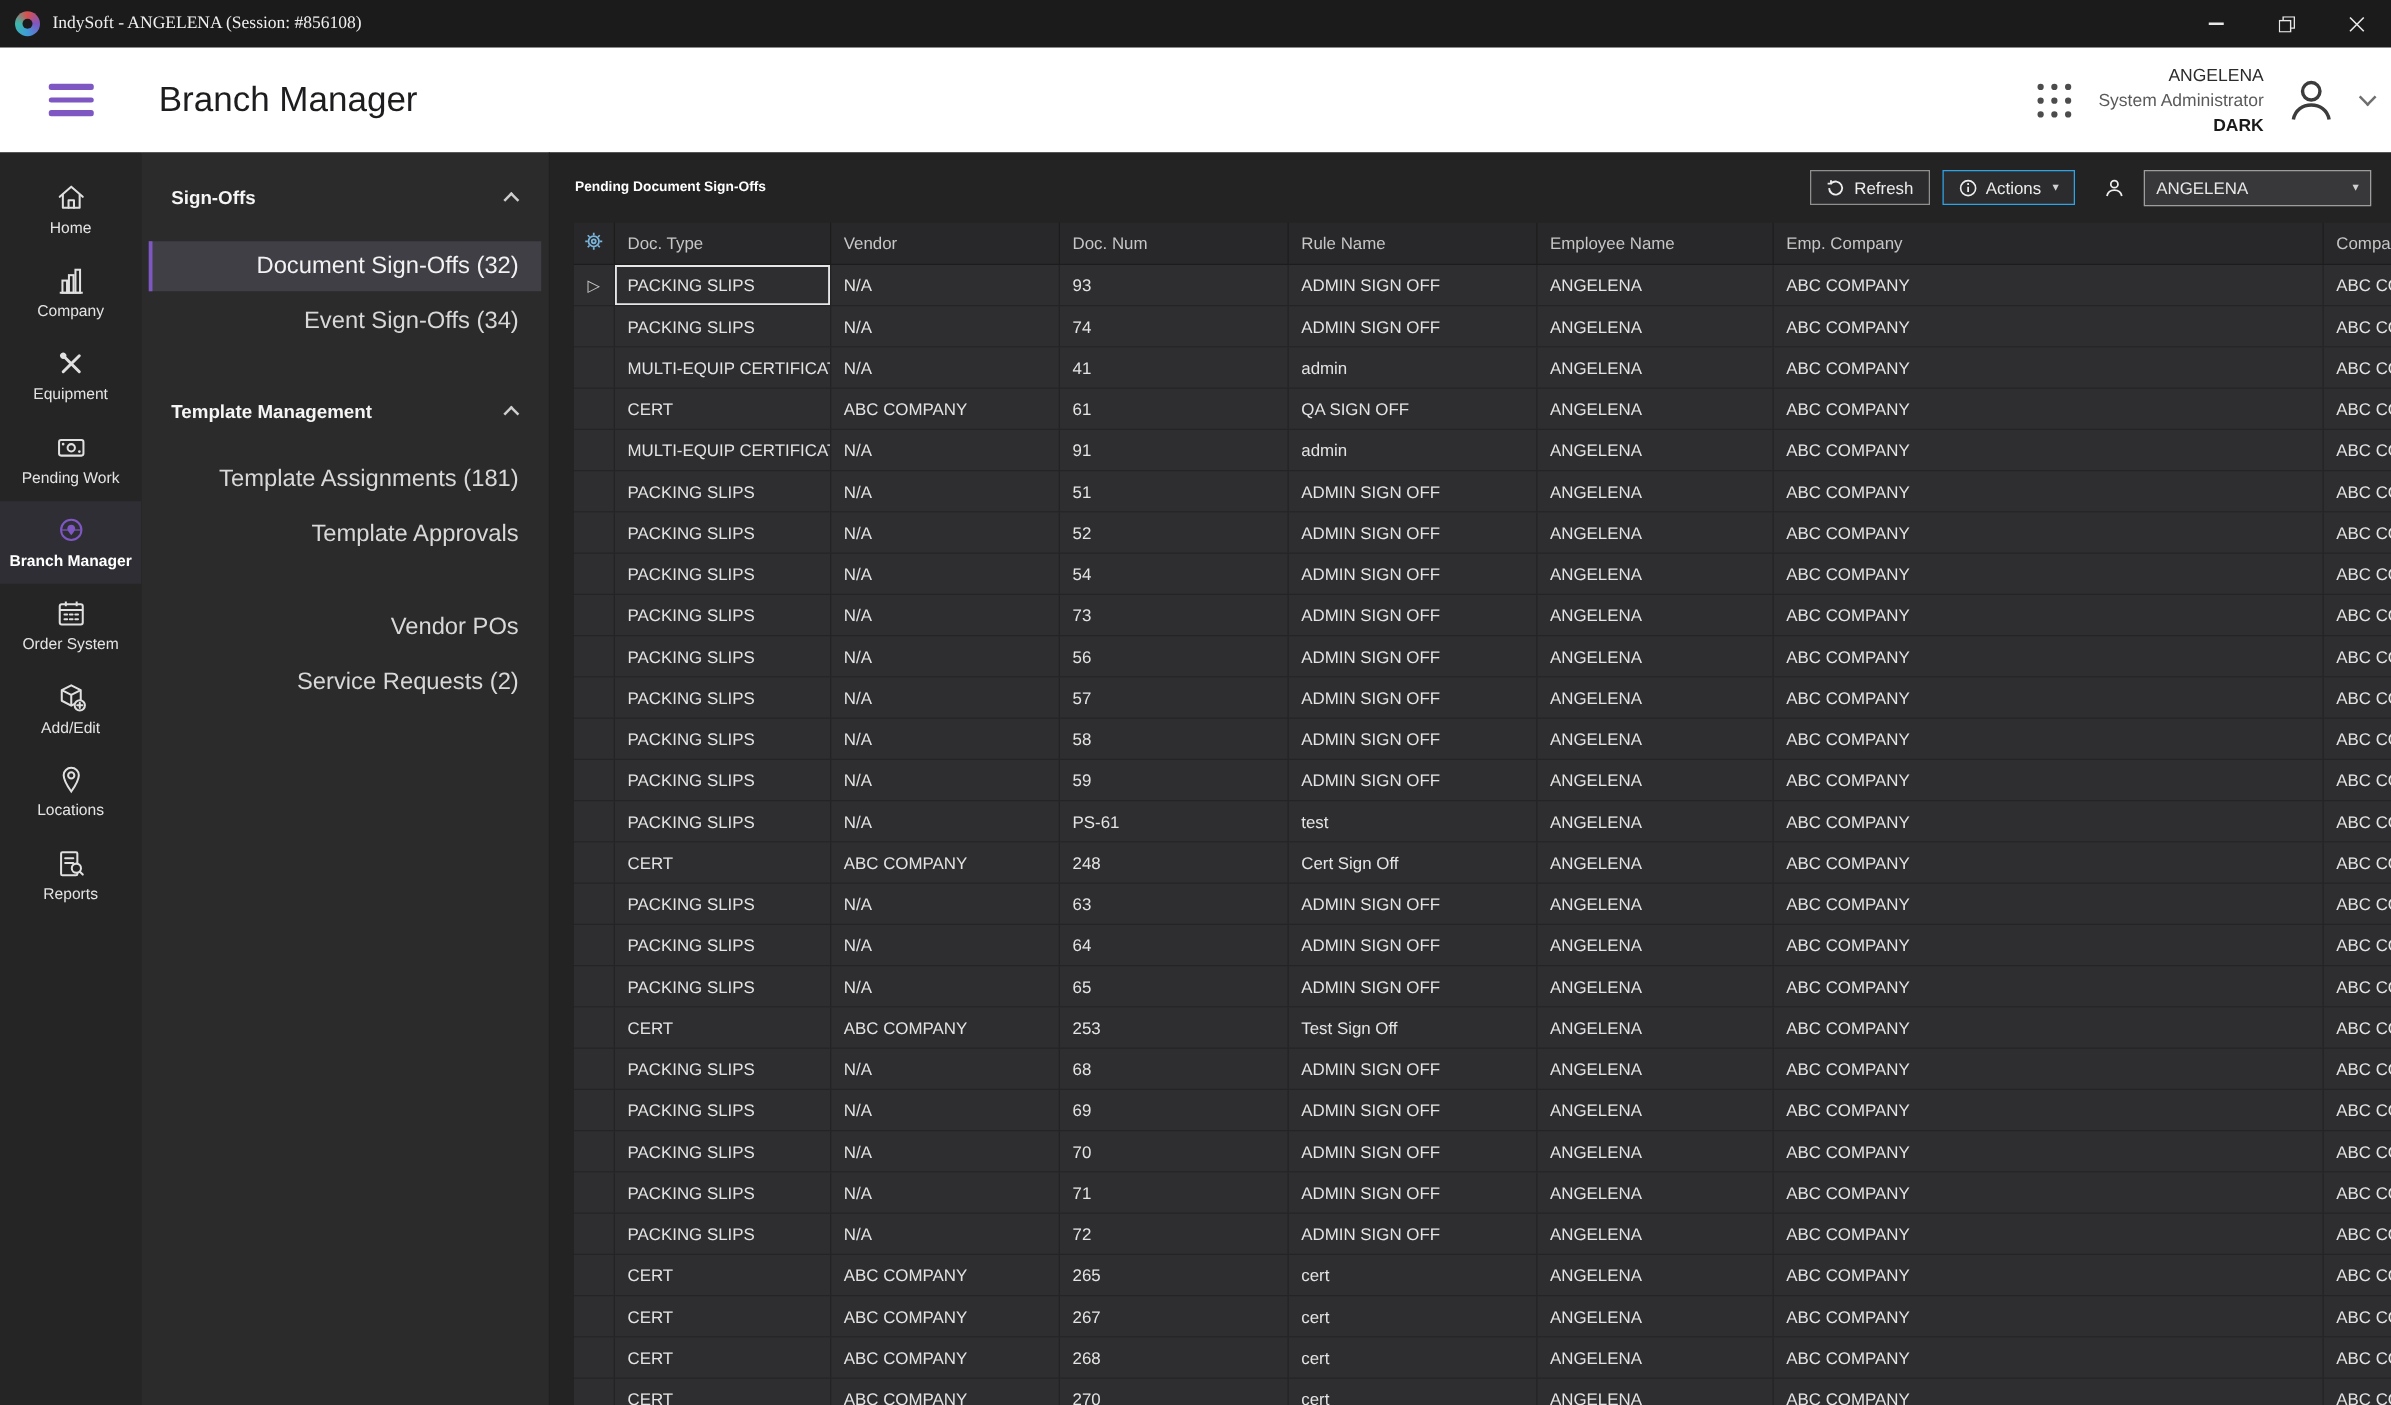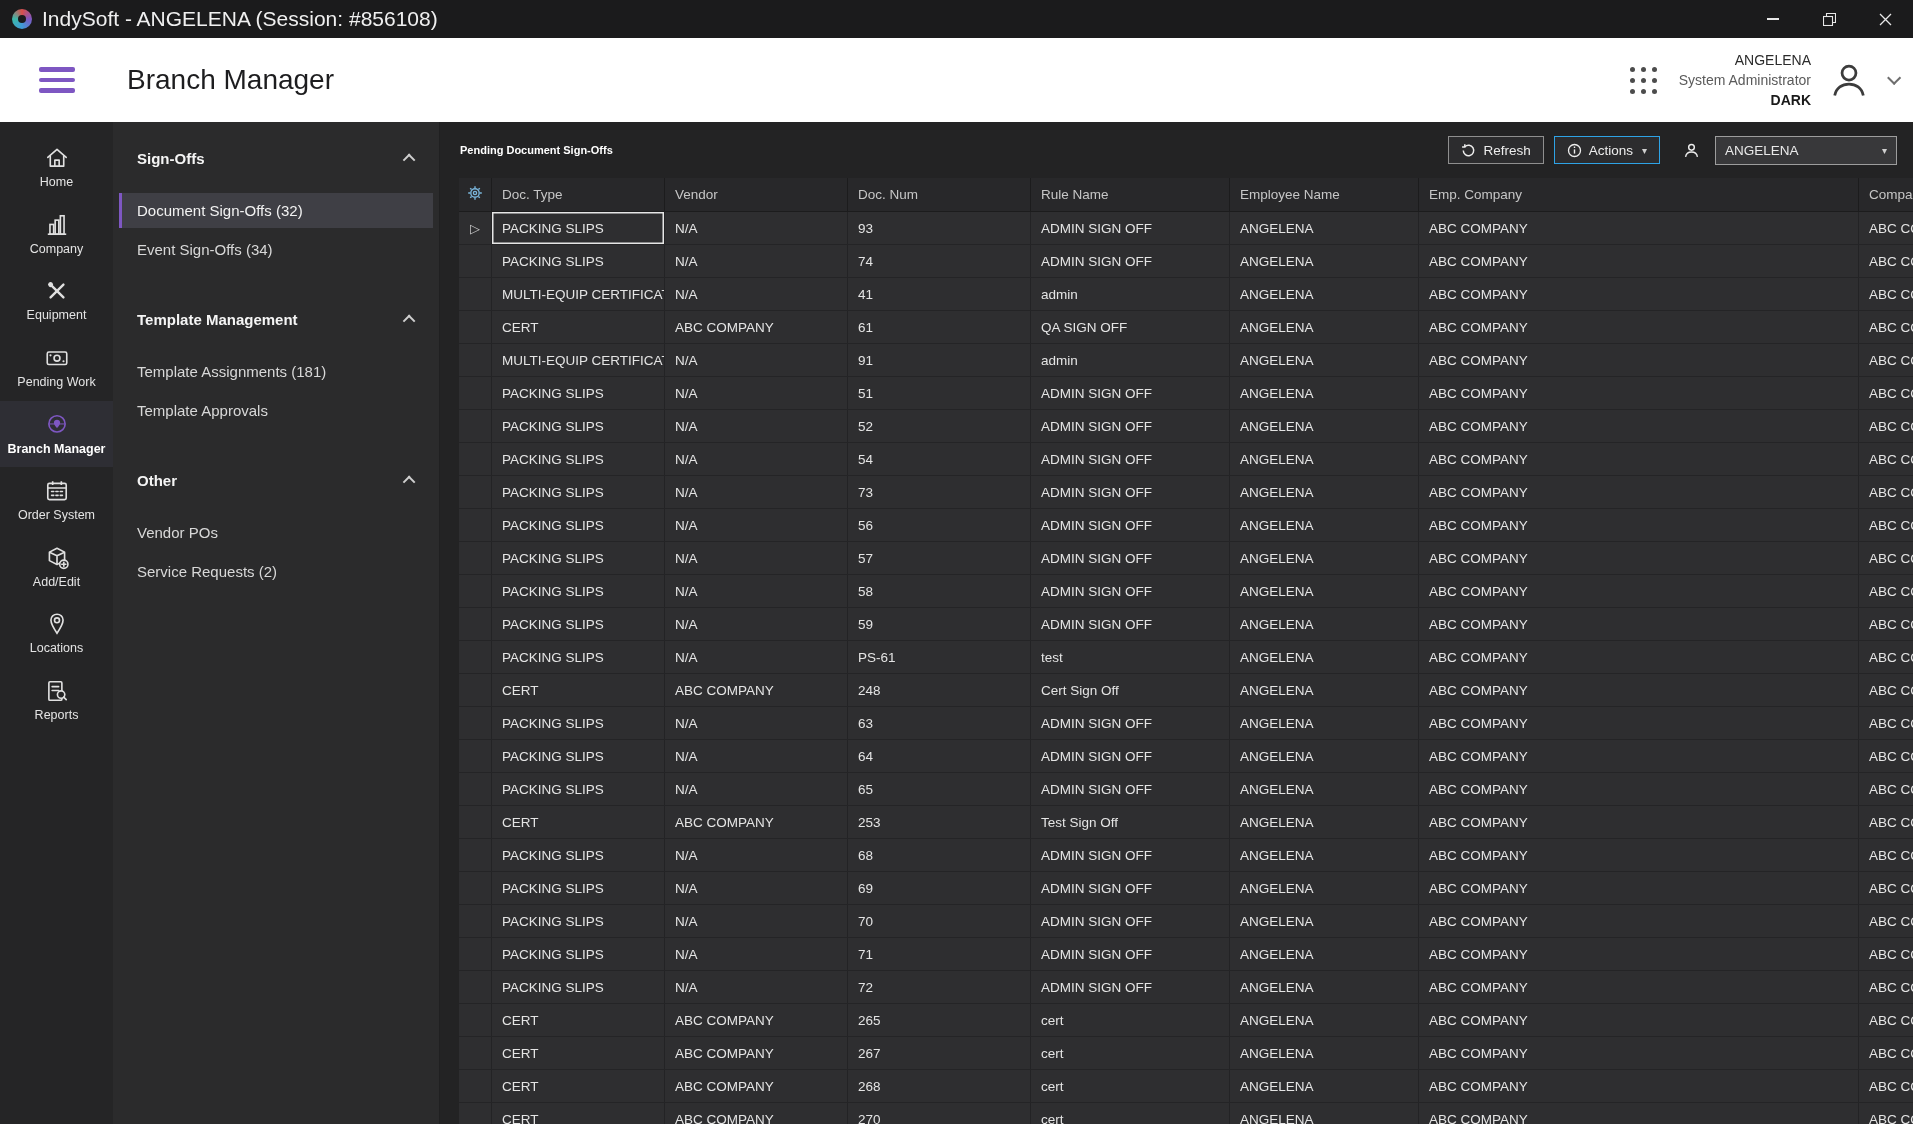--- a/index.html
+++ b/index.html
@@ -5,21 +5,21 @@
   * { margin:0; padding:0; box-sizing:border-box; }
   html,body { width:1913px; height:1124px; overflow:hidden; background:#161616; }
   body { font-family:"Liberation Sans", sans-serif; }
   .app { width:1913px; height:1124px; display:flex; flex-direction:column; }
 
   
   .titlebar { flex:0 0 38px; background:#1b1b1c; display:flex; align-items:center; color:#f0f0f0; }
   .app-logo { width:20px; height:20px; border-radius:50%; margin:0 10px 0 12px; position:relative;
     background:conic-gradient(#d94f4b,#7e57c2,#3f9bd8,#3cb8a9,#d94f4b); }
   .app-logo::after { content:""; position:absolute; inset:6px; border-radius:50%; background:#1b1b1c; }
-  .titlebar-title { font-size:21px; }
+  .titlebar-title { font-size:14px;font-family:Liberation Serif, serif; }
   .win-controls { margin-left:auto; display:flex; height:100%; }
   .win-btn { width:56px; height:38px; display:flex; align-items:center; justify-content:center; }
   .min-bar { width:12px; height:1.5px; background:#e8e8e8; }
 
   
   .header-band { flex:0 0 84px; background:#ffffff; display:flex; align-items:center; }
   .hamburger-wrap { width:113px; flex:0 0 113px; display:flex; justify-content:center; }
   .hamburger { background:none; border:none; display:flex; flex-direction:column; gap:6px; cursor:default; }
   .hamburger span { display:block; width:36px; height:4.5px; border-radius:2px; background:var(--accent-purple,#7e57c2); }
   .page-title { font-size:28px; color:#1d1d1f; margin-left:14px; font-weight:400; }
@@ -46,21 +46,21 @@
   .rail-item.active .rail-icon { color:var(--accent-purple,#7e57c2); }
   .rail-item.active .rail-label { color:#fff; font-weight:bold; }
 
   
   .sidebar { width:327px; flex:0 0 327px; background:#2b2b2c; padding-top:18px; border-right:1px solid #202021; }
   .section { margin-bottom:34px; }
   .section-header { display:flex; align-items:center; justify-content:space-between; padding:10px 24px;
     color:#f5f5f5; font-size:15px; font-weight:bold; margin-bottom:16px;gap:30px; }
   .chev-up { width:9px; height:9px; border-left:2px solid #cfcfcf; border-top:2px solid #cfcfcf;
     transform:rotate(45deg) translateY(2px); }
-  .side-item { margin:0 6px 4px; padding:9px 18px; font-size:15px; color:#d8d8d8; position:relative; }
+  .side-item { margin:0 6px 4px; padding:9px 18px; font-size:19px; color:#d8d8d8; position:relative;text-align:right; }
   .side-item.selected { background:#3f3f45; color:#f2f2f2; }
   .side-item.selected::before { content:""; position:absolute; left:0; top:0; bottom:0; width:3px;
     background:var(--accent-purple,#7e57c2); }
 
   
   .main { flex:1; min-width:0; display:flex; flex-direction:column; background:#232324; }
   .content-toolbar { flex:0 0 56px; display:flex; align-items:center; padding:0 16px 0 20px; }
   .content-title { font-size:11px; font-weight:bold; color:#ffffff; }
   .toolbar-right { margin-left:auto; display:flex; align-items:center; }
   .btn { height:28px; display:inline-flex; align-items:center; gap:7px; padding:0 12px; background:#2c2c2e;
@@ -259,24 +259,20 @@
         </div>
         <div class="section">
           <div class="section-header">
             <span>Template Management</span>
             <span class="chev-up"></span>
           </div>
           <div class="side-item">Template Assignments (181)</div>
           <div class="side-item">Template Approvals</div>
         </div>
         <div class="section">
-          <div class="section-header">
-            <span>Other</span>
-            <span class="chev-up"></span>
-          </div>
           <div class="side-item">Vendor POs</div>
           <div class="side-item">Service Requests (2)</div>
         </div>
       </aside>
 
     <main class="main">
       <div class="content-toolbar">
         <div class="content-title">Pending Document Sign-Offs</div>
         <div class="toolbar-right">
           <button class="btn">

